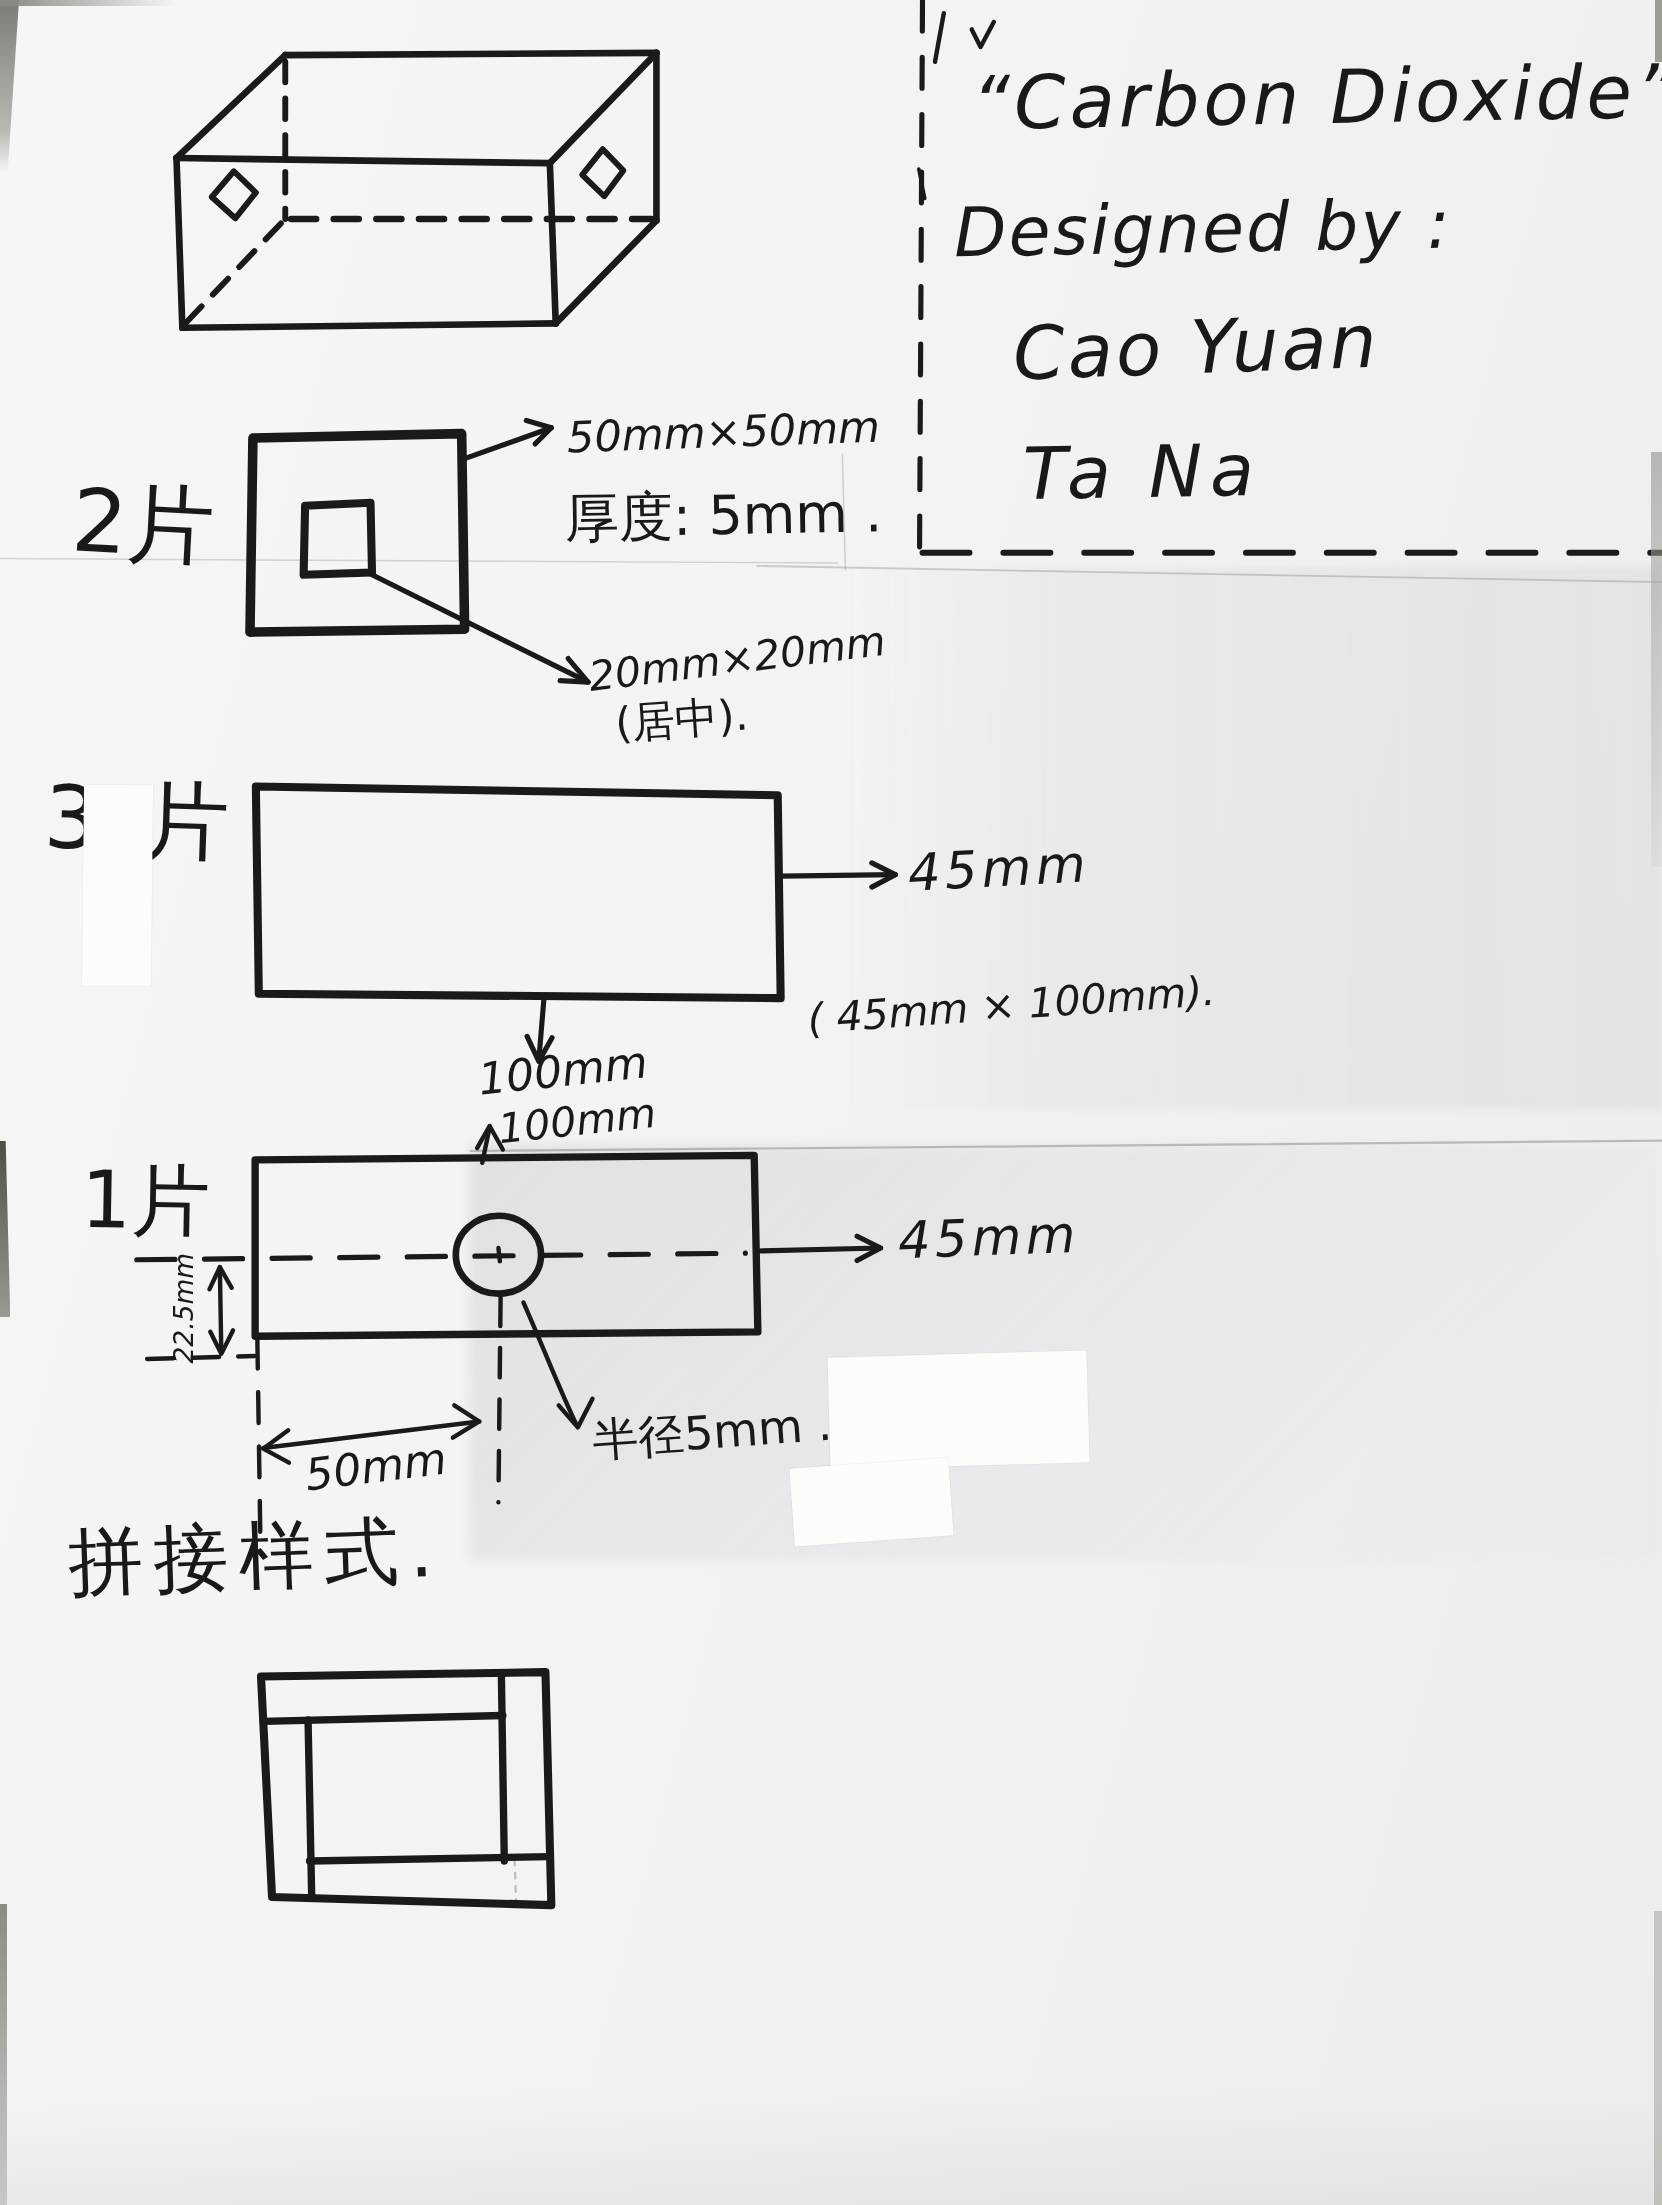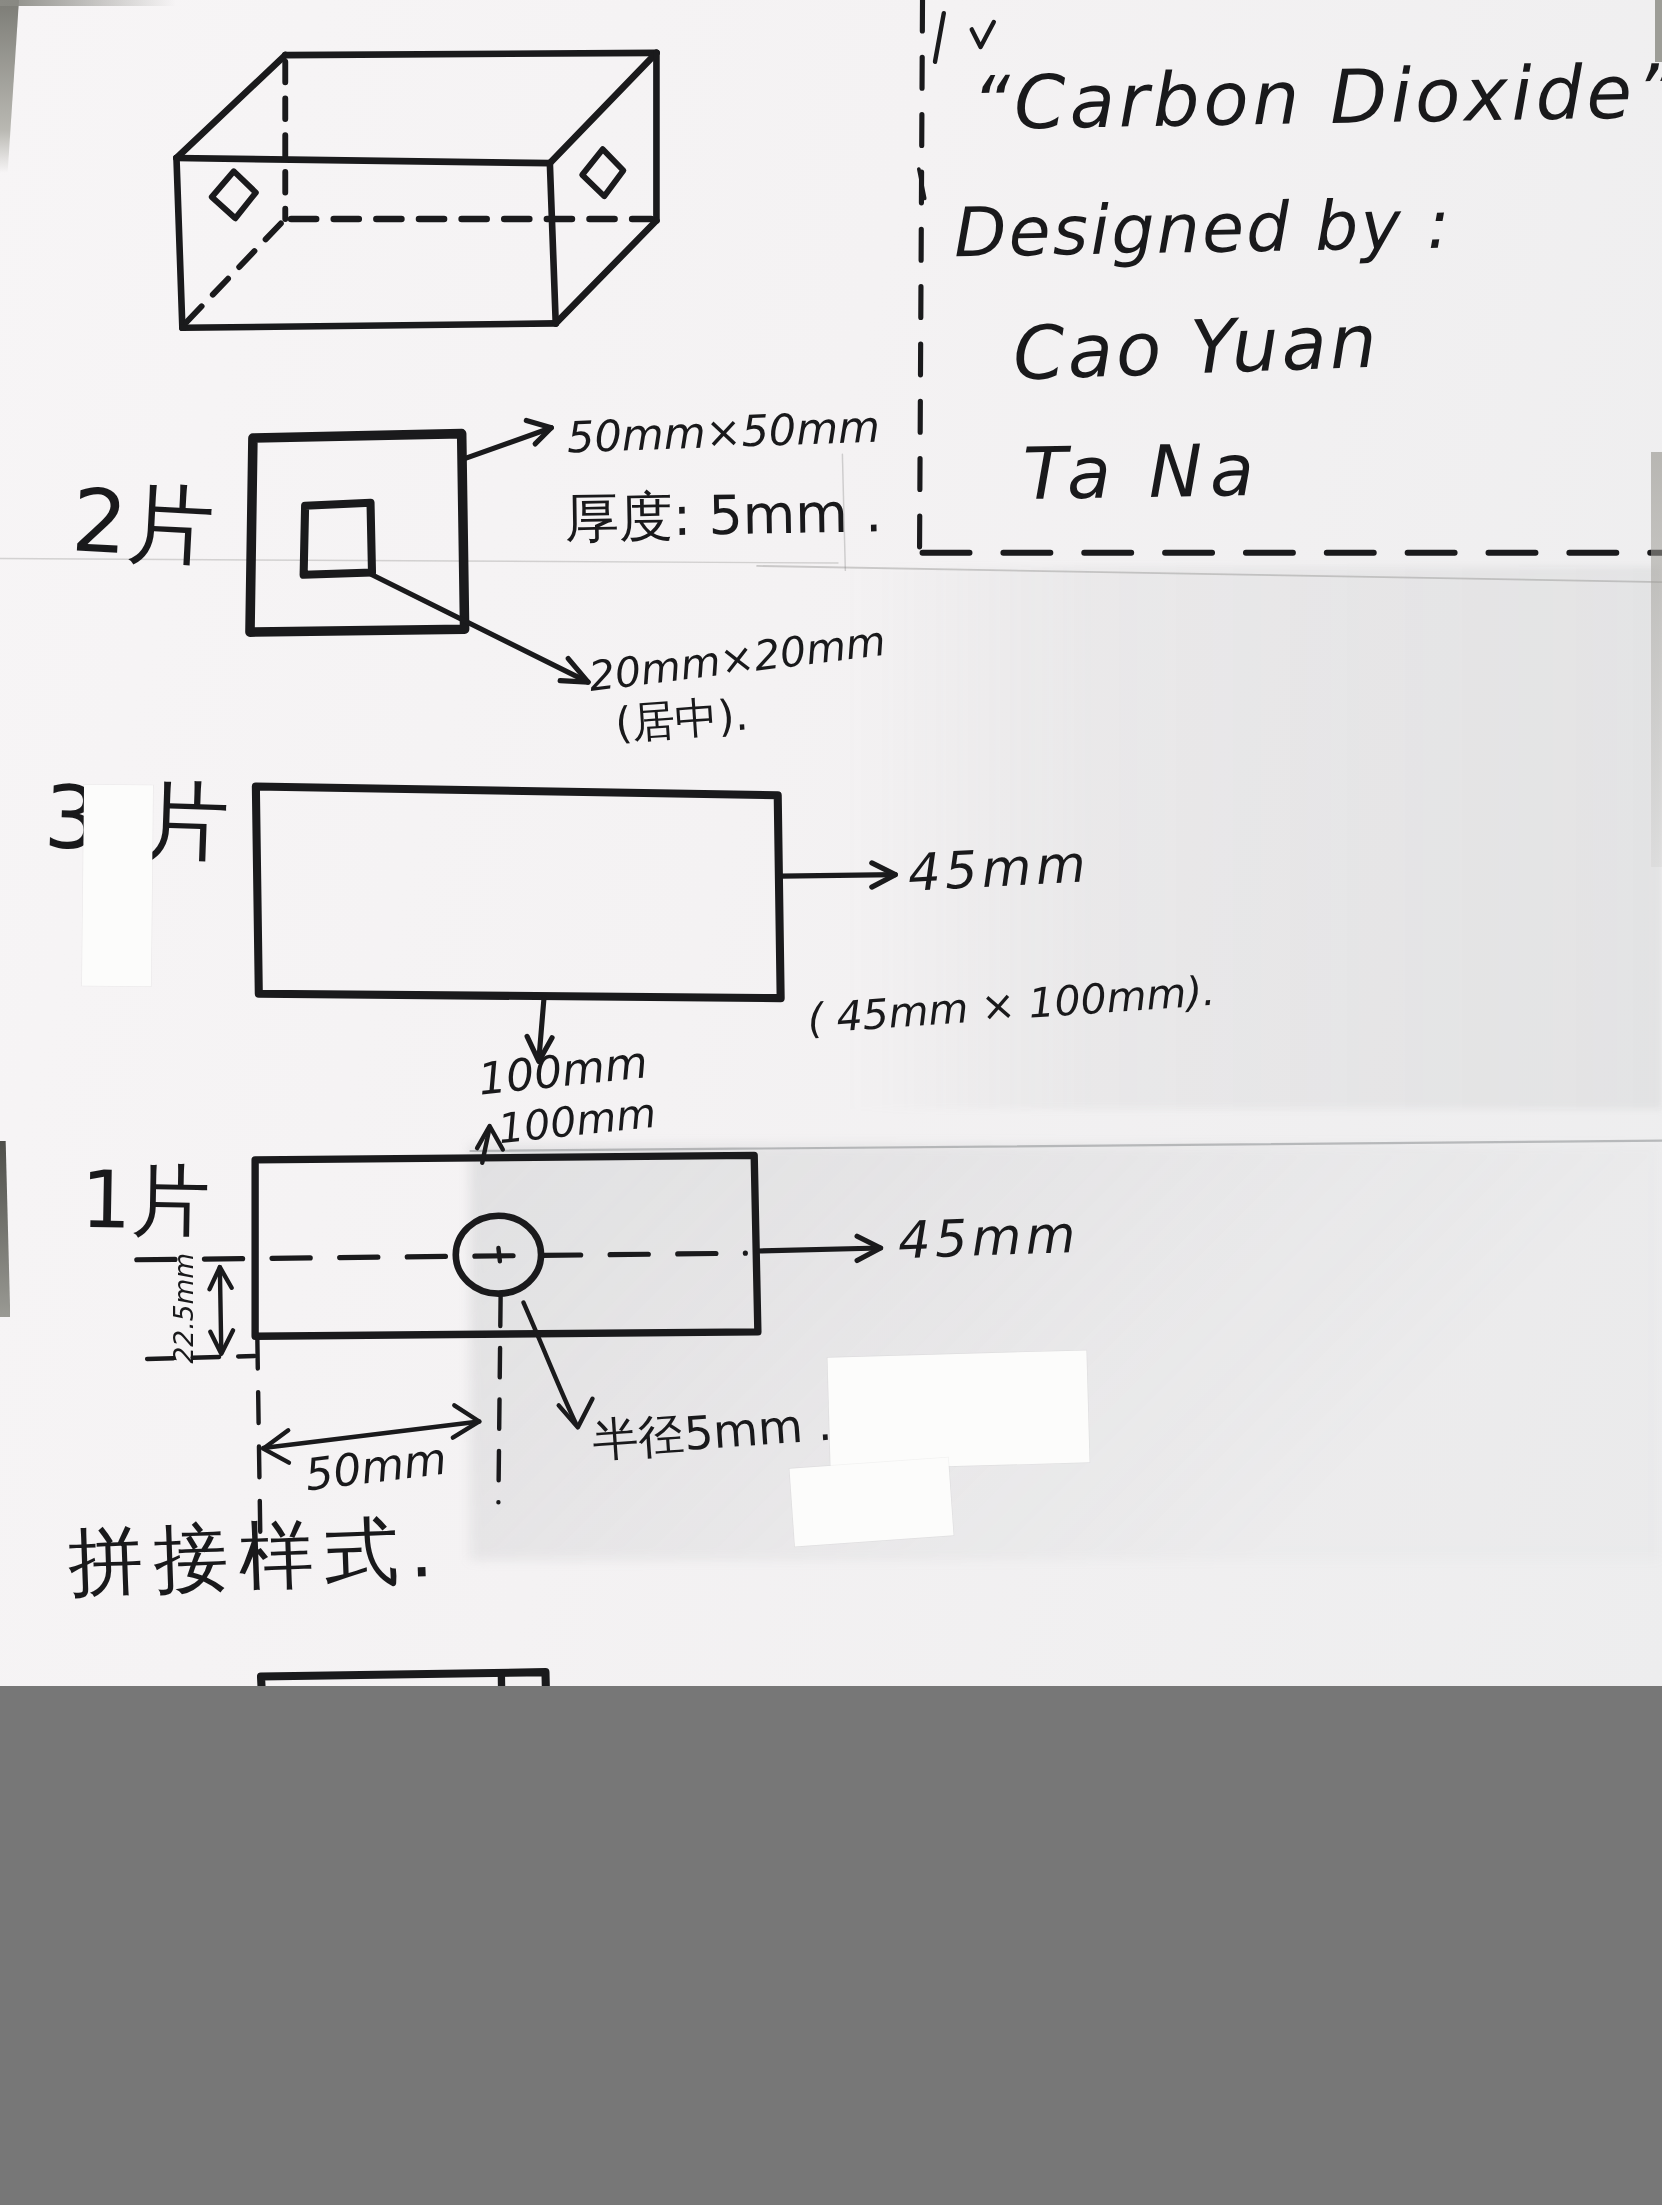--- a/index.html
+++ b/index.html
@@ -1,18 +1,18 @@
 <!DOCTYPE html>
 <html style="font-size:11.8px"><head>
 <meta charset="utf-8">
 <style>
   html,body{margin:0;padding:0;background:#777;}
   .page{
     position:relative;
-    width:1662px;height:1686px;
+    width:1662px;height:2205px;
     overflow:hidden;
     background:linear-gradient(105deg,#f7f5f6 0%,#f4f2f3 45%,#ededee 100%);
     font-family:"DejaVu Sans",sans-serif;
     color:#161618;
   }
   .ink-svg{position:absolute;left:0;top:0;width:1662px;height:2205px;}
   .hw{
     position:absolute;
     font-family:"DejaVu Sans",sans-serif;
     font-style:italic;

